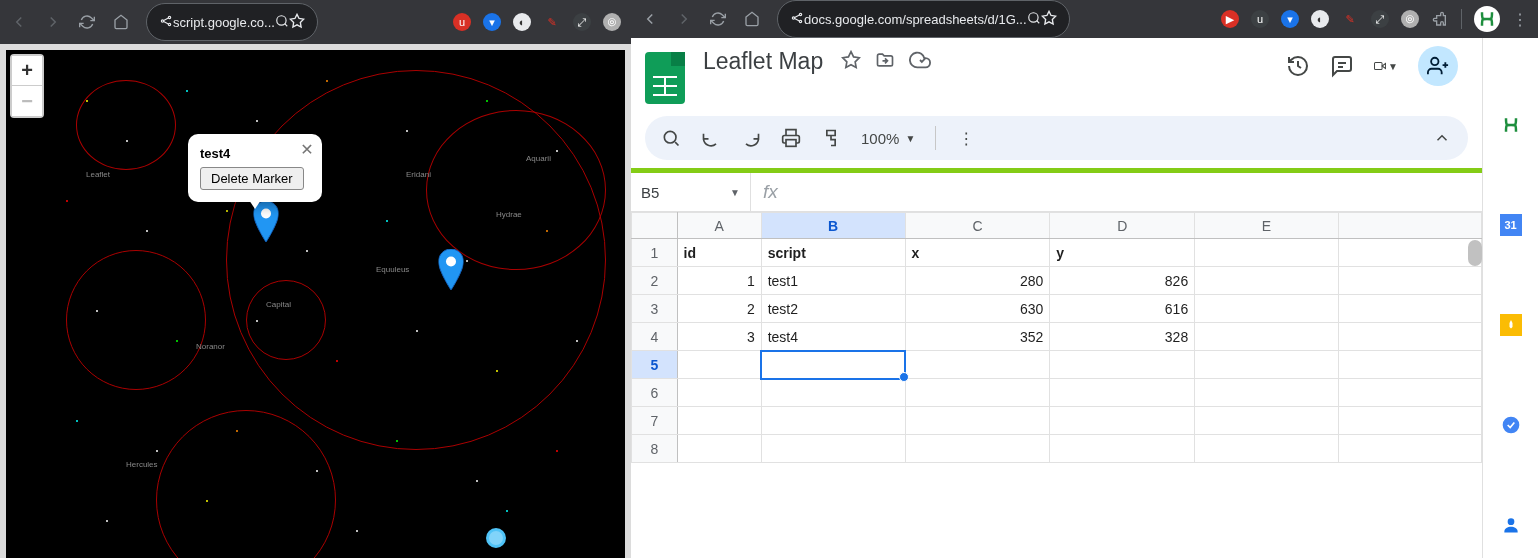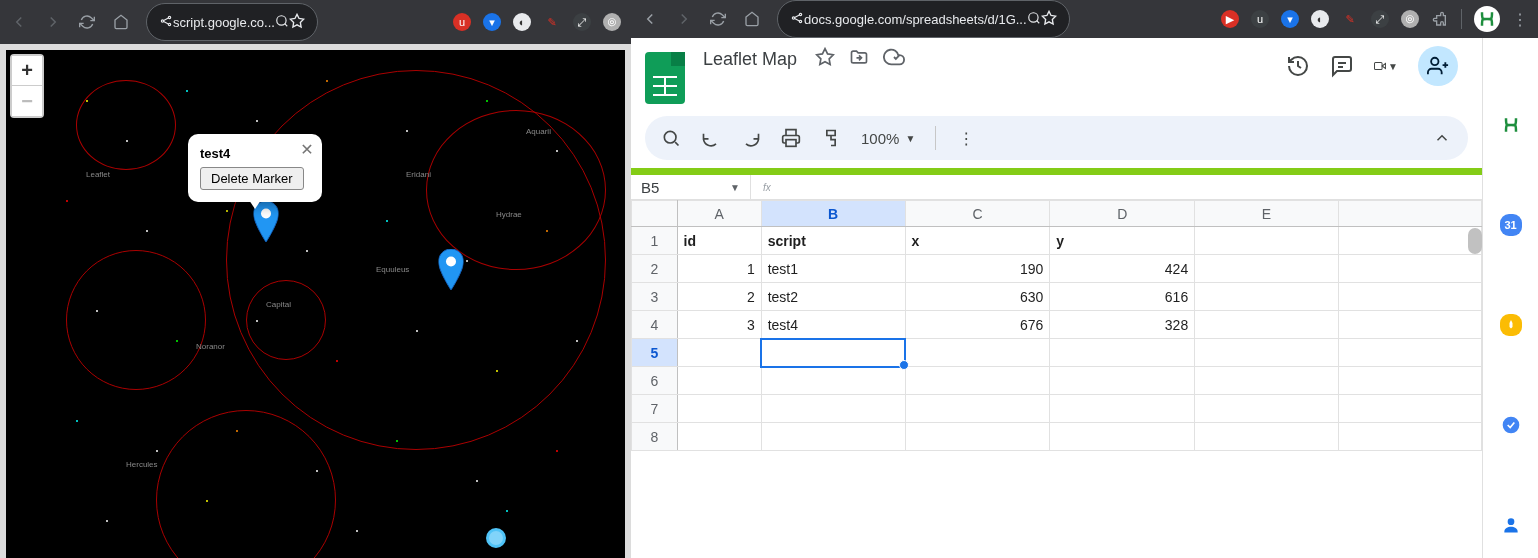--- a/index.html
+++ b/index.html
@@ -46,43 +46,43 @@
     .popup-close { position: absolute; top: 6px; right: 8px; font-size: 16px; color: #757575; cursor: pointer; font-family: sans-serif; }
     .popup-title { font-weight: bold; font-size: 13px; margin-bottom: 6px; }
     .popup-btn { background: #efefef; border: 1px solid #888; padding: 3px 10px; font-size: 13px; cursor: pointer; border-radius: 3px; }
     
     .sheets-circle { position: absolute; width: 20px; height: 20px; border: 3px solid #4fc3f7; border-radius: 50%; background: #81d4fa; transform: translate(-50%, -50%); }
     
     
     .sheets-content { flex: 1; background: #fff; display: flex; }
     .sheets-main { flex: 1; display: flex; flex-direction: column; }
     .right-sidebar { width: 56px; border-left: 1px solid #e0e0e0; display: flex; flex-direction: column; align-items: center; padding-top: 36px; gap: 38px; }
-    .sidebar-icon { width: 22px; height: 22px; cursor: pointer; border-radius: 9px; display: flex; align-items: center; justify-content: center; font-size: 16px; margin-top: 40px; }
+    .sidebar-icon { width: 22px; height: 22px; cursor: pointer; border-radius: 0; display: flex; align-items: center; justify-content: center; font-size: 16px; margin-top: 40px; }
     
     .sheets-header { display: flex; align-items: flex-start; padding: 8px 14px 4px; gap: 14px; }
     .sheets-logo { width: 40px; height: 52px; background: #0f9d58; border-radius: 4px; position: relative; margin-top: 6px; }
     .sheets-logo::before { content: ''; position: absolute; top: 0; right: 0; width: 14px; height: 14px; background: #087f46; }
     .sheets-logo::after { content: ''; position: absolute; bottom: 8px; left: 8px; right: 8px; height: 20px; background: linear-gradient(#fff 0 0) 0 0/100% 2px no-repeat, linear-gradient(#fff 0 0) 0 50%/100% 2px no-repeat, linear-gradient(#fff 0 0) 0 100%/100% 2px no-repeat, linear-gradient(#fff 0 0) 50% 0/2px 100% no-repeat; }
     .sheets-title-area { flex: 1; }
-    .sheets-title { font-size: 18px; color: #3c4043; padding: 2px 4px; }
+    .sheets-title { font-size: 23px; color: #3c4043; padding: 2px 4px; }
     .sheets-menu { display: flex; gap: 22px; font-size: 16px; color: #3c4043; margin-top: 4px; }
     .sheets-menu span { cursor: pointer; }
     .sheets-actions { display: flex; gap: 20px; align-items: center; margin-left: auto; padding-right: 10px; }
     .action-icon { width: 24px; height: 24px; color: #444746; cursor: pointer; display: flex; align-items: center; justify-content: center; }
     .share-btn { width: 40px; height: 40px; border-radius: 50%; background: #c2e7ff; display: flex; align-items: center; justify-content: center; cursor: pointer; }
     
     .sheets-toolbar { margin: 8px 14px; height: 44px; background: #edf2fa; border-radius: 22px; display: flex; align-items: center; padding: 0 16px; gap: 20px; }
     .tool-icon { width: 20px; height: 20px; color: #444746; cursor: pointer; display: flex; align-items: center; justify-content: center; }
     .zoom-level { font-size: 15px; color: #444746; cursor: pointer; display: flex; align-items: center; gap: 6px; }
     .tool-divider { width: 1px; height: 24px; background: #c7c7c7; }
     .tool-expand { margin-left: auto; }
     
-    .formula-row { display: flex; align-items: flex-start; height: 32px; border-bottom: 1px solid #e0e0e0; border-top: 7px solid #84cc16; }
+    .formula-row { display: flex; align-items: flex-start; height: 44px; border-bottom: 1px solid #e0e0e0; border-top: 5px solid #84cc16; }
     .cell-ref { width: 120px; padding: 0 10px; font-size: 15px; color: #3c4043; border-right: 1px solid #e0e0e0; height: 100%; display: flex; align-items: center; justify-content: space-between; }
-    .fx-label { padding: 0 12px; font-style: italic; color: #9aa0a6; font-size: 10px; height: 100%; display: flex; align-items: center; }
+    .fx-label { padding: 0 12px; font-style: italic; color: #9aa0a6; font-size: 19px; height: 100%; display: flex; align-items: center; }
     
     .grid-area { flex: 1; overflow: auto; position: relative; }
     .grid-table { border-collapse: collapse; }
     .grid-table th, .grid-table td { border: 1px solid #e1e1e1; font-size: 14px; }
     .grid-table .corner { width: 48px; height: 26px; background: #f8f9fa; border-right: 1px solid #c0c0c0; border-bottom: 1px solid #c0c0c0; }
     .grid-table .col-header { height: 26px; background: #f8f9fa; text-align: center; color: #5f6368; font-weight: normal; border-bottom: 1px solid #c0c0c0; }
     .grid-table .col-header.selected { background: #d3e3fd; color: #0b57d0; font-weight: bold; }
     .grid-table .row-header { width: 48px; background: #f8f9fa; text-align: center; color: #5f6368; font-weight: normal; border-right: 1px solid #c0c0c0; }
     .grid-table .row-header.selected { background: #d3e3fd; color: #0b57d0; font-weight: bold; }
     .grid-table td { height: 28px; padding: 0 6px; color: #1f1f1f; }
@@ -200,21 +200,21 @@
           <div class="star" style="left:350px;top:480px"></div>
           <div class="star" style="left:500px;top:460px;background:#0ff"></div>
 
         <div class="label" style="left:80px;top:120px">Leaflet</div>
           <div class="label" style="left:260px;top:250px">Capital</div>
           <div class="label" style="left:370px;top:215px">Equuleus</div>
           <div class="label" style="left:490px;top:160px">Hydrae</div>
           <div class="label" style="left:190px;top:292px">Noranor</div>
           <div class="label" style="left:120px;top:410px">Hercules</div>
           <div class="label" style="left:400px;top:120px">Eridani</div>
-          <div class="label" style="left:520px;top:77px">Aquarii</div>
+          <div class="label" style="left:520px;top:104px">Aquarii</div>
       </div>
 
       <div class="marker" style="left:260px;top:192px">
         <svg viewBox="0 0 25 41">
             <path fill="#2196f3" stroke="#1565c0" d="M12.5 0C5.6 0 0 5.6 0 12.5 0 22 12.5 41 12.5 41S25 22 25 12.5C25 5.6 19.4 0 12.5 0z"></path>
             <circle cx="12.5" cy="12.5" r="5" fill="#fff"></circle>
           </svg>
       </div>
       <div class="marker" style="left:445px;top:240px">
         <svg viewBox="0 0 25 41">
@@ -415,39 +415,39 @@
             <td>script</td>
             <td>x</td>
             <td>y</td>
             <td></td>
                 <td></td>
           </tr>
           <tr>
             <th class="row-header">2</th>
             <td class="num-cell">1</td>
             <td>test1</td>
-            <td class="num-cell">190</td>
-            <td class="num-cell">424</td>
+            <td class="num-cell">280</td>
+            <td class="num-cell">826</td>
             <td></td>
                 <td></td>
           </tr>
           <tr>
             <th class="row-header">3</th>
             <td class="num-cell">2</td>
             <td>test2</td>
             <td class="num-cell">630</td>
             <td class="num-cell">616</td>
             <td></td>
                 <td></td>
           </tr>
           <tr>
             <th class="row-header">4</th>
             <td class="num-cell">3</td>
             <td>test4</td>
-            <td class="num-cell">676</td>
+            <td class="num-cell">352</td>
             <td class="num-cell">328</td>
             <td></td>
                 <td></td>
           </tr>
           <tr>
             <th class="row-header selected">5</th>
             <td></td>
             <td class="selected-cell"></td>
             <td></td>
                 <td></td>

